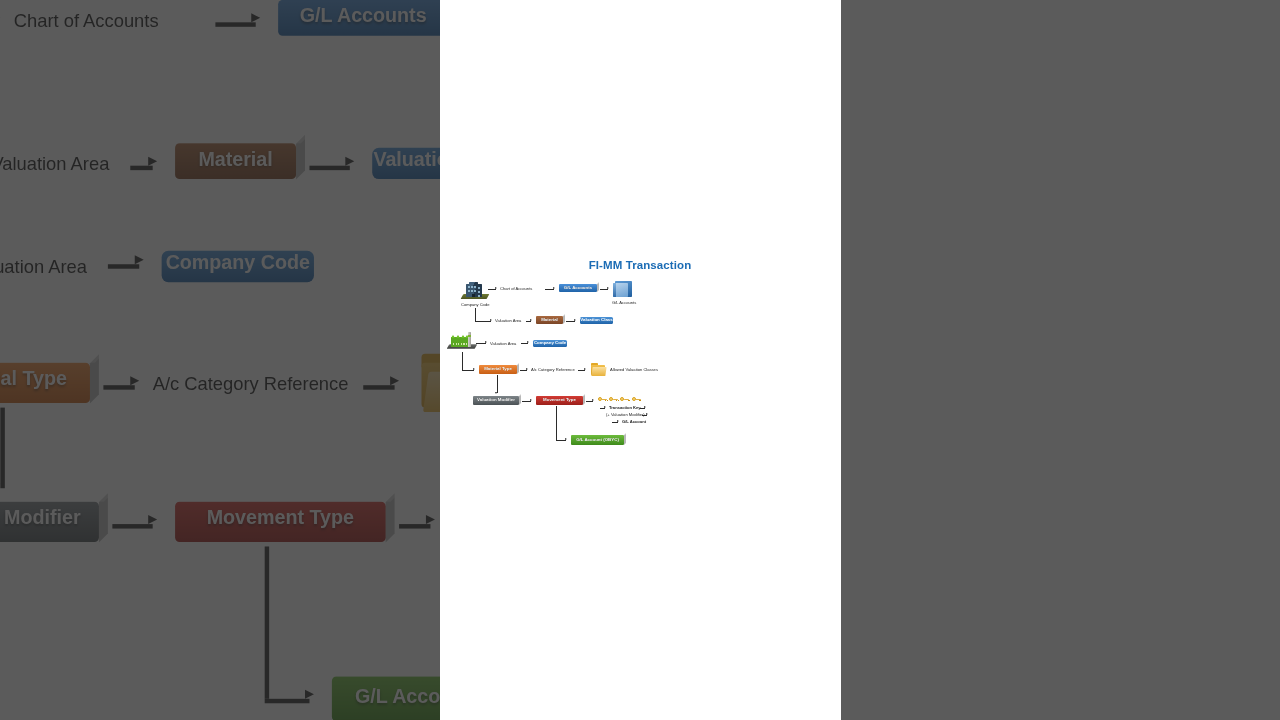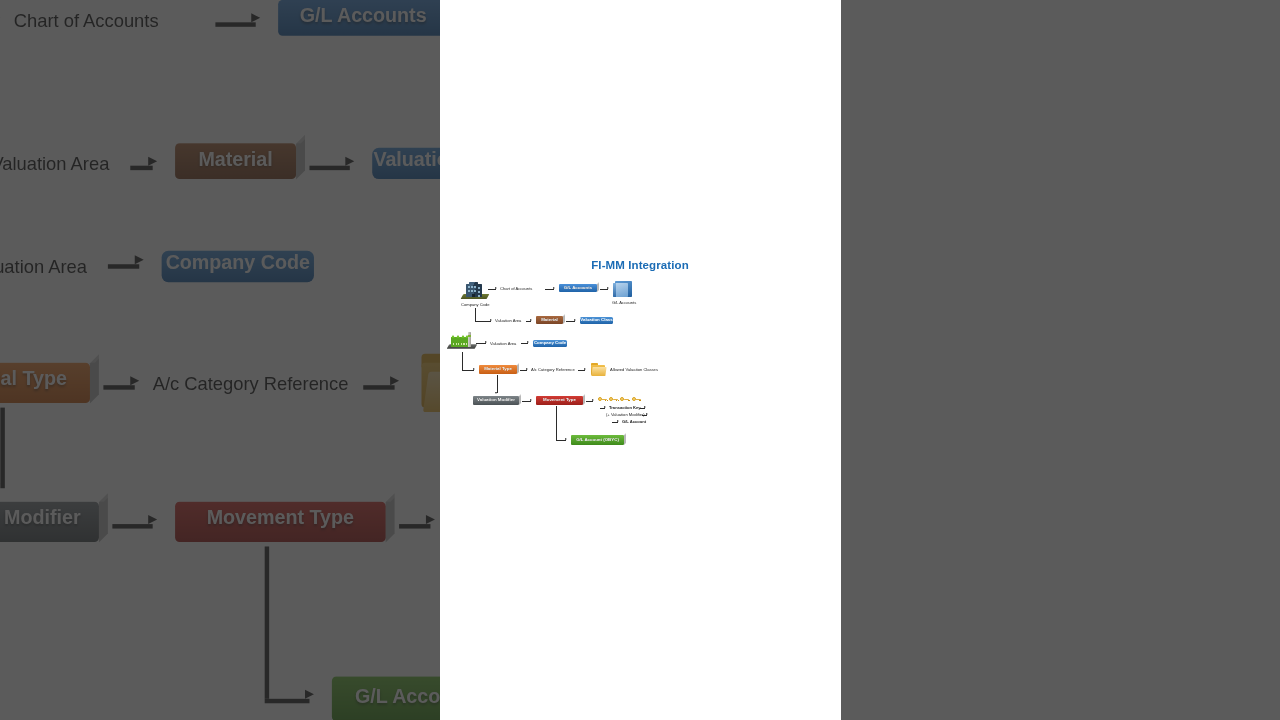--- a/index.html
+++ b/index.html
@@ -347,21 +347,21 @@
       <div class="blk green" style="left:131px;top:180px;width:53px;height:10px;">G/L Account (OBYC)</div>
     </div>
   </div>
   <div class="shade"></div>
 </div>
 
 <div id="panel">
   <div style="position:absolute;left:0px;top:255px;width:401px;height:210px;">
     <div class="diagram">
 
-      <div class="title">FI-MM Integration</div>
+      <div class="title">FI-MM Transaction</div>
 
       <div class="icn bldg" style="left:22px;top:22px;width:26px;height:24px;">
         <div class="grass"></div>
         <div class="body"></div>
         <div class="roofbox"></div>
         <div class="win" style="left:6px;bottom:13px"></div>
         <div class="win" style="left:9px;bottom:13px"></div>
         <div class="win" style="left:12px;bottom:13px"></div>
         <div class="win" style="left:16px;bottom:12px"></div>
         <div class="win" style="left:6px;bottom:9px"></div>

